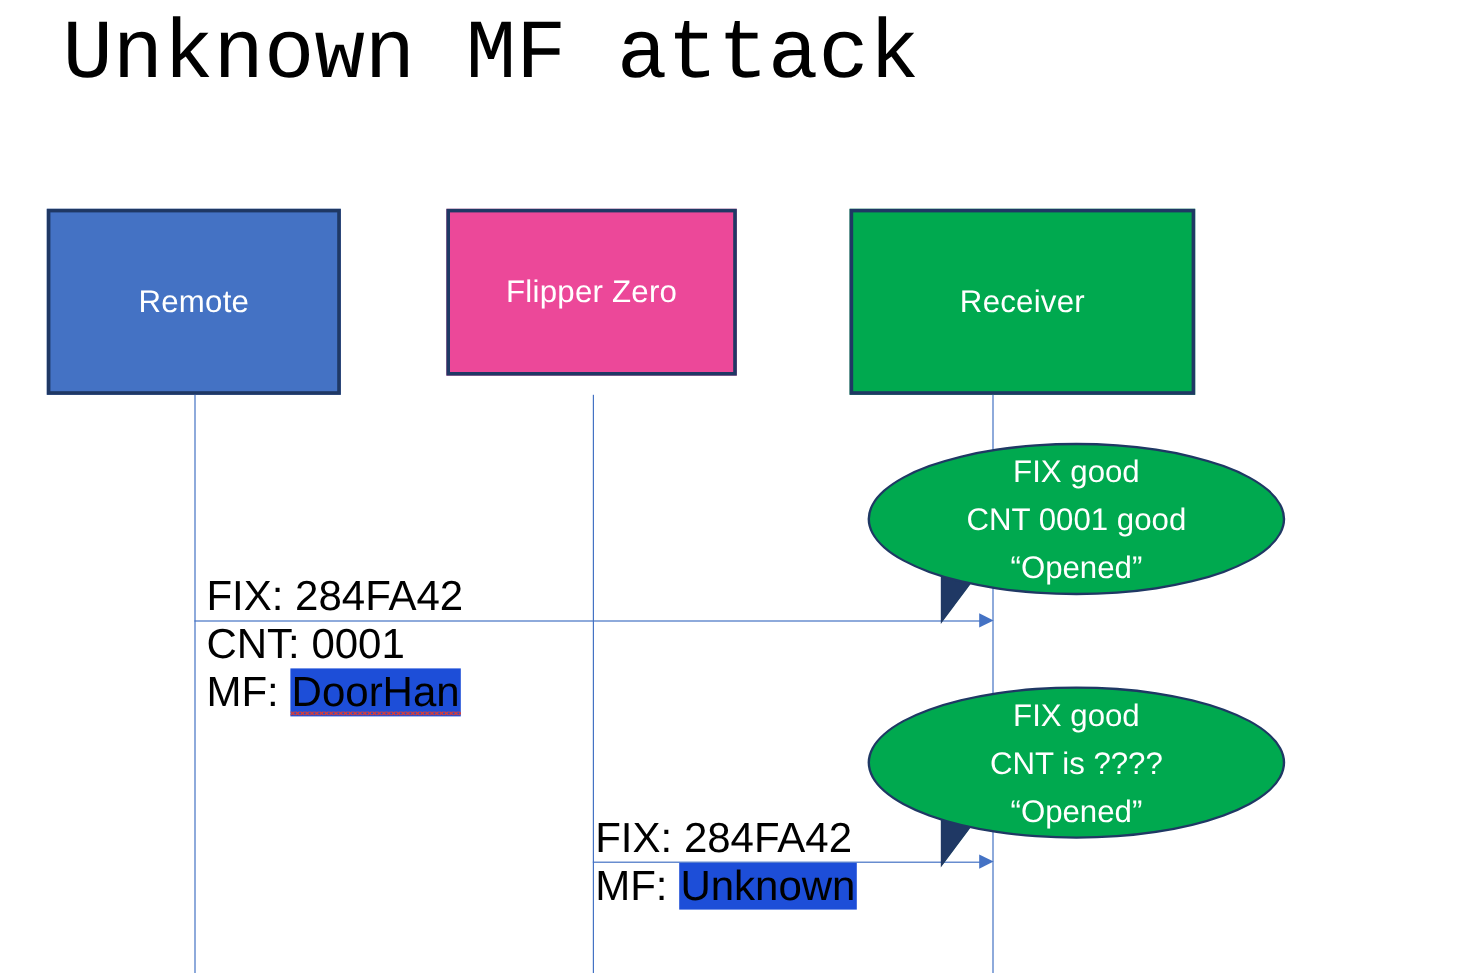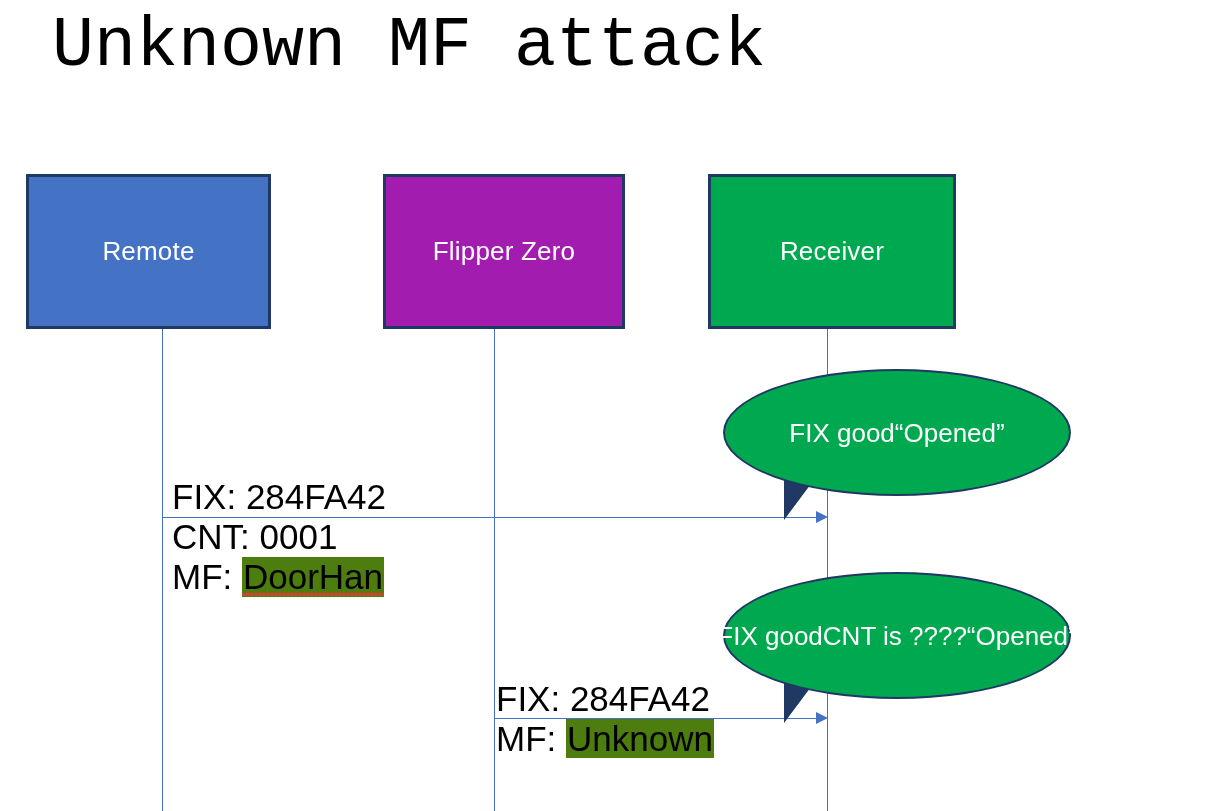--- a/index.html
+++ b/index.html
@@ -44,23 +44,23 @@
   }
   .actor-label {
     color: #ffffff;
     font-size: 26px;
     font-weight: 400;
     font-family: "Liberation Sans", sans-serif;
     letter-spacing: 0.2px;
     white-space: nowrap;
   }
 
-  #box-remote   { left: 26px;  top: 174px; width: 245px; height: 155px; background: #4472C4; }
-  #box-flipper  { left: 383px; top: 174px; width: 242px; height: 155px; background: #a21caf; }
-  #box-receiver { left: 708px; top: 174px; width: 248px; height: 155px; background: #00A94F; }
+  #box-remote   { left: 39px;  top: 174px; width: 245px; height: 155px; background: #4472C4; }
+  #box-flipper  { left: 372px; top: 174px; width: 242px; height: 139px; background: #ec4899; }
+  #box-receiver { left: 708px; top: 174px; width: 288px; height: 155px; background: #00A94F; }
 
   
   .lifeline {
     position: absolute;
     width: 1px;
     background: #4472C4;
     top: 329px;
     bottom: 0;
   }
   #lifeline-remote   { left: 162px; }
@@ -92,21 +92,21 @@
     font-size: 35px;
     line-height: 40px;
     color: #000000;
     white-space: nowrap;
     font-family: "Liberation Sans", sans-serif;
   }
   #msg1-labels { left: 172px; top: 477px; }
   #msg2-labels { left: 496px; top: 679px; }
 
   .hl {
-    background: #4d7c0f;
+    background: #1d4ed8;
     padding: 0 1px;
   }
   .squiggle {
     position: relative;
     display: inline-block;
   }
   .squiggle::after {
     content: "";
     position: absolute;
     left: 0;
@@ -123,21 +123,21 @@
   
   .bubble {
     position: absolute;
     width: 348px;
     height: 127px;
     border-radius: 50% / 50%;
     background: #00A94F;
     border: 2px solid #1F3864;
     box-sizing: border-box;
     display: flex;
-    flex-direction: row;
+    flex-direction: column;
     align-items: center;
     justify-content: center;
     z-index: 4;
   }
   .bubble-line {
     color: #ffffff;
     font-size: 26px;
     line-height: 40px;
     font-family: "Liberation Sans", sans-serif;
     white-space: nowrap;
@@ -201,20 +201,21 @@
   <div class="msg-arrowhead" id="msg2-arrowhead"></div>
 
   <div class="msg-labels" id="msg2-labels">
     <div><span>FIX: </span><span>284FA42</span></div>
     <div><span>MF: </span><span class="hl">Unknown</span></div>
   </div>
 
   <div class="bubble-tail" id="bubble1-tail"></div>
   <div class="bubble" id="bubble1">
     <span class="bubble-line">FIX good</span>
+    <span class="bubble-line">CNT 0001 good</span>
     <span class="bubble-line">“Opened”</span>
   </div>
 
   <div class="bubble-tail" id="bubble2-tail"></div>
   <div class="bubble" id="bubble2">
     <span class="bubble-line">FIX good</span>
     <span class="bubble-line">CNT is ????</span>
     <span class="bubble-line">“Opened”</span>
   </div>
 

